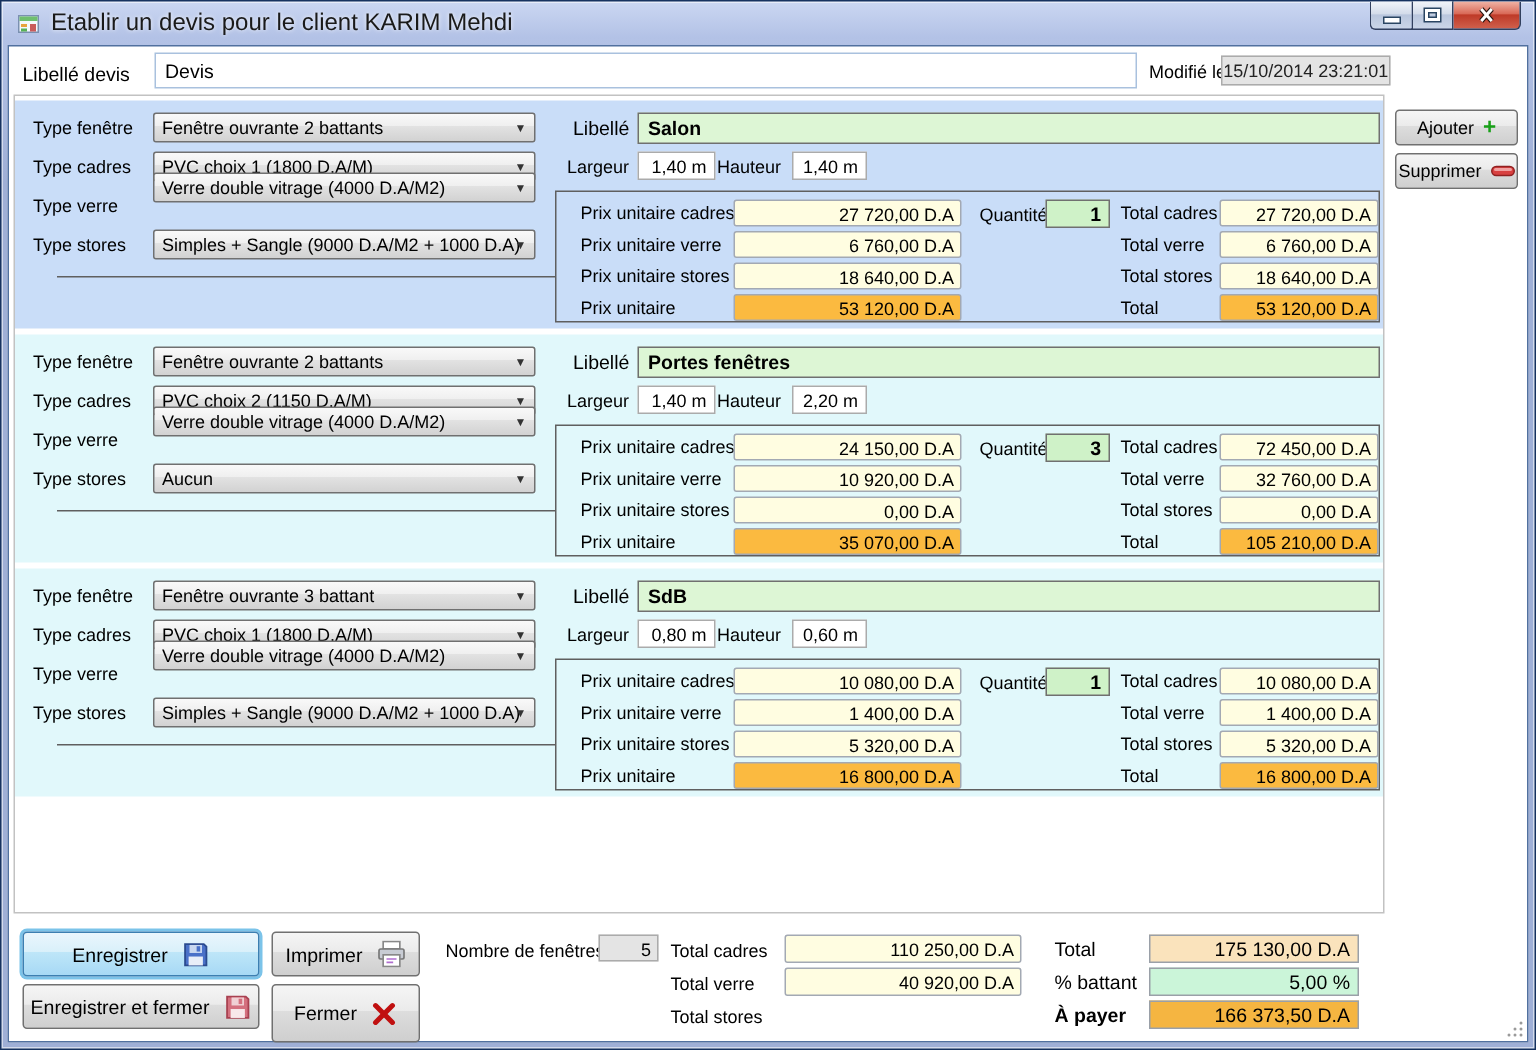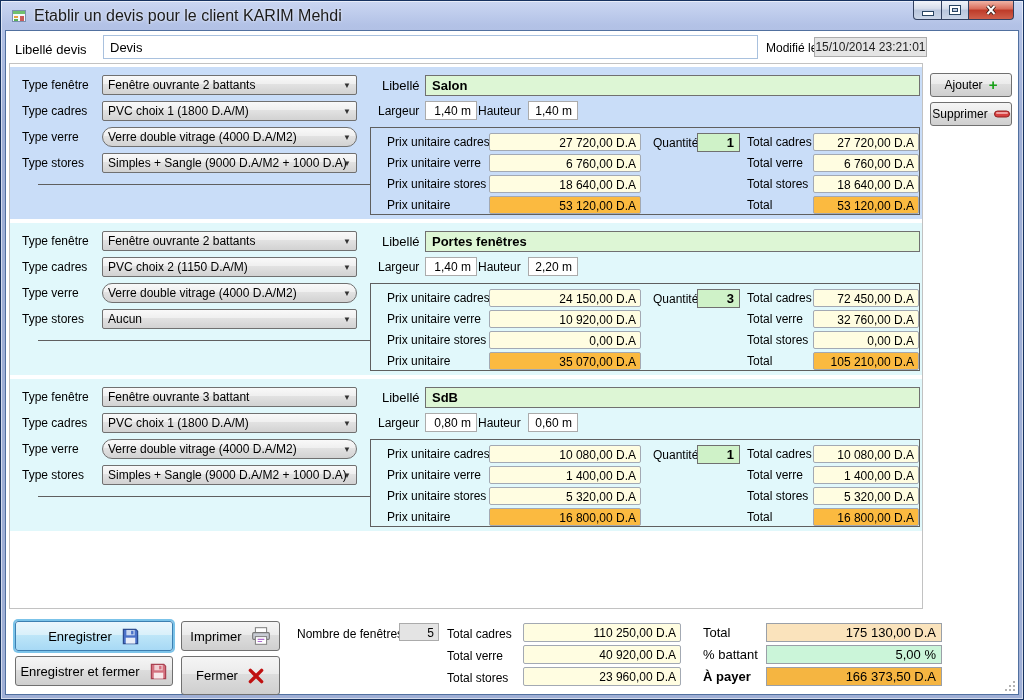--- a/index.html
+++ b/index.html
@@ -32,21 +32,21 @@
   .rows-panel { position:absolute; left:3px; top:32px; width:914px; height:546px; background:#fff; border:1px solid #C2C2C2; padding-top:3px; }
   .row-section { position:relative; width:912px; height:152px; margin-bottom:4px; }
   .row-blue { background:#C9DDF8; }
   .row-cyan { background:#E1F8FB; }
 
   .flabel { position:absolute; font-size:12px; color:#000; white-space:nowrap; }
   .lt1 { left:12px; top:11px; } .lt2 { left:12px; top:37px; } .lt3 { left:12px; top:63px; } .lt4 { left:12px; top:89px; }
   .combo { position:absolute; left:92px; width:255px; height:20px; border:1px solid #707070; border-radius:2px;
            background:linear-gradient(180deg,#F9F9F9 0%,#EFEFEF 45%,#E2E2E2 46%,#D2D2D2 100%);
            font-size:12px; padding:2px 18px 0 5px; white-space:nowrap; overflow:hidden; }
-  .c1 { top:8px; } .c2 { top:34px; } .c3 { top:60px;border-radius:10px; } .c4 { top:86px; }
+  .c1 { top:8px; } .c2 { top:34px; } .c3 { top:48px; } .c4 { top:86px; }
   .combo-arrow { position:absolute; right:5px; top:5px; font-size:8px; color:#333; }
   .tail-line { position:absolute; left:28px; top:117px; width:332px; height:0; border-top:1px solid #5F5F5F; }
 
   .libelle-lbl { left:372px; top:11px; font-size:13px; }
   .libelle-field { position:absolute; left:415px; top:8px; width:495px; height:21px; background:#DDF6D5; border:1px solid #707070;
                    font-size:13px; font-weight:bold; padding:2px 0 0 6px; }
   .largeur-lbl { left:368px; top:37px; } .hauteur-lbl { left:468px; top:37px; }
   .dim-field { position:absolute; top:34px; height:19px; background:#fff; border:1px solid #ABABAB; font-size:12px;
                text-align:right; padding:2px 5px 0 0; }
   .largeur-field { left:415px; width:52px; } .hauteur-field { left:518px; width:50px; }
@@ -78,21 +78,21 @@
           box-shadow:0 0 0 2px #7BC3E9; }
   .btn-print { left:175px; top:590px; width:99px; height:30px; }
   .btn-saveclose { left:9px; top:625px; width:158px; height:30px; }
   .btn-close2 { left:175px; top:625px; width:99px; height:39px; }
   .ftr-lbl { position:absolute; font-size:12px; white-space:nowrap; }
   .ftr-lbl-big { position:absolute; font-size:13px; white-space:nowrap; }
   .nb-field { position:absolute; left:393px; top:592px; width:40px; height:18px; background:#E4E4E4; border:1px solid #ABABAB;
               font-size:12px; text-align:right; padding:2px 4px 0 0; }
   .sum-field { position:absolute; left:517px; width:158px; height:19px; background:#FFFDE1; border:1px solid #A3A9B3; border-radius:2px;
                font-size:12px; text-align:right; padding:2px 4px 0 0; }
-  .grand-field { position:absolute; left:760px; width:176px; height:19px; border:1px solid #9AA0A8; font-size:13px; text-align:right;
+  .grand-field { position:absolute; left:760px; width:140px; height:19px; border:1px solid #9AA0A8; font-size:13px; text-align:right;
                  padding:1px 5px 0 0; }
   .g-total { background:#FAE3BC; } .g-remise { background:#CBF5D9; } .g-payer { background:#F5B541; }
   .resize-grip { position:absolute; right:2px; bottom:2px; width:12px; height:12px; }
 </style>
 </head>
 <body>
 
 <div class="window">
   <div class="titlebar">
     <span class="app-icon">
@@ -305,21 +305,20 @@
     </div>
 
     <span class="ftr-lbl" style="left:291px; top:596px;">Nombre de fenêtres</span>
     <div class="nb-field">5</div>
 
     <span class="ftr-lbl" style="left:441px; top:596px;">Total cadres</span>
     <div class="sum-field" style="top:592px;">110 250,00 D.A</div>
     <span class="ftr-lbl" style="left:441px; top:618px;">Total verre</span>
     <div class="sum-field" style="top:614px;">40 920,00 D.A</div>
     <span class="ftr-lbl" style="left:441px; top:640px;">Total stores</span>
-    <div class="sum-field" style="top:636px;">23 960,00 D.A</div>
 
     <span class="ftr-lbl-big" style="left:697px; top:594px;">Total</span>
     <div class="grand-field g-total" style="top:592px;">175 130,00 D.A</div>
     <span class="ftr-lbl-big" style="left:697px; top:616px;">% battant</span>
     <div class="grand-field g-remise" style="top:614px;">5,00 %</div>
     <span class="ftr-lbl-big" style="left:697px; top:638px; font-weight:bold;">À payer</span>
     <div class="grand-field g-payer" style="top:636px;padding-left:32px;">166 373,50 D.A</div>
 
     <svg class="resize-grip" width="12" height="12">
         <circle cx="10" cy="10" r="1" fill="#9A9A9A"></circle>

